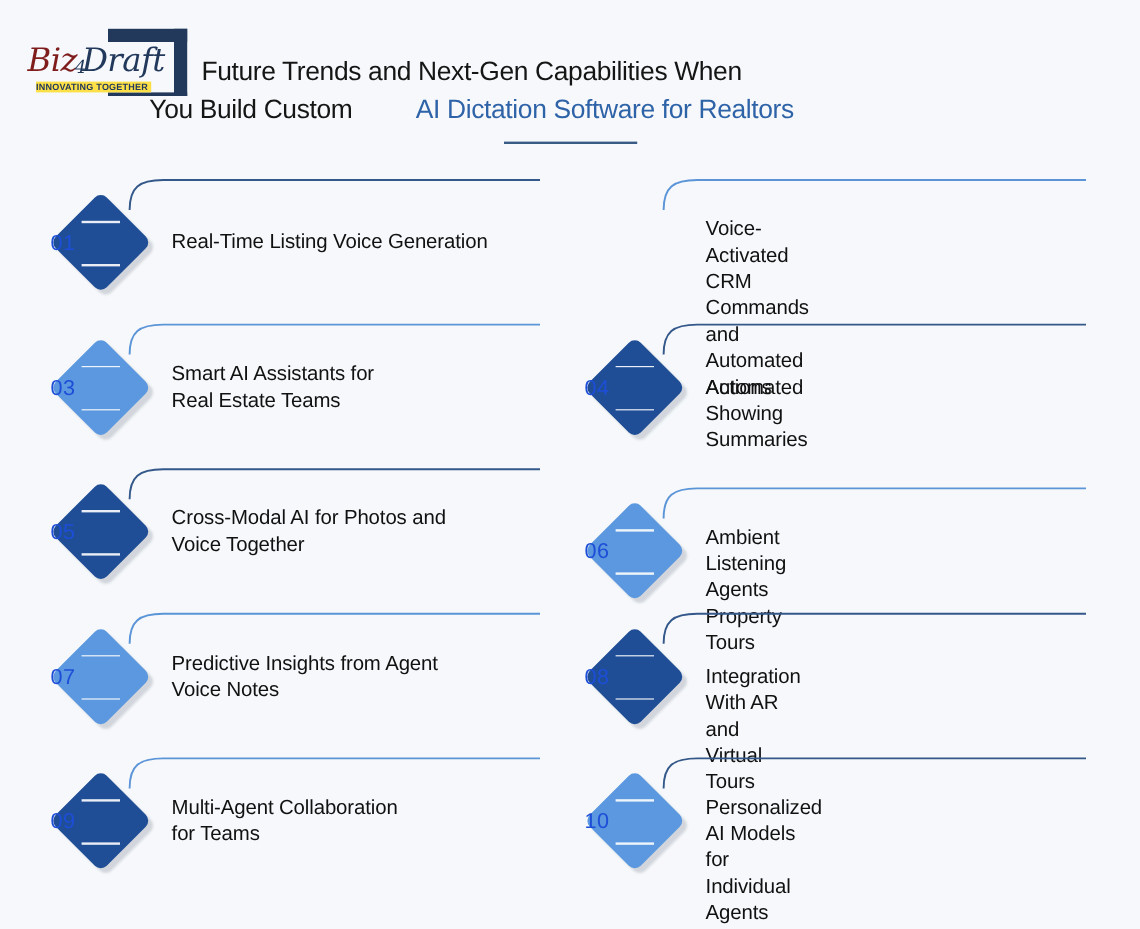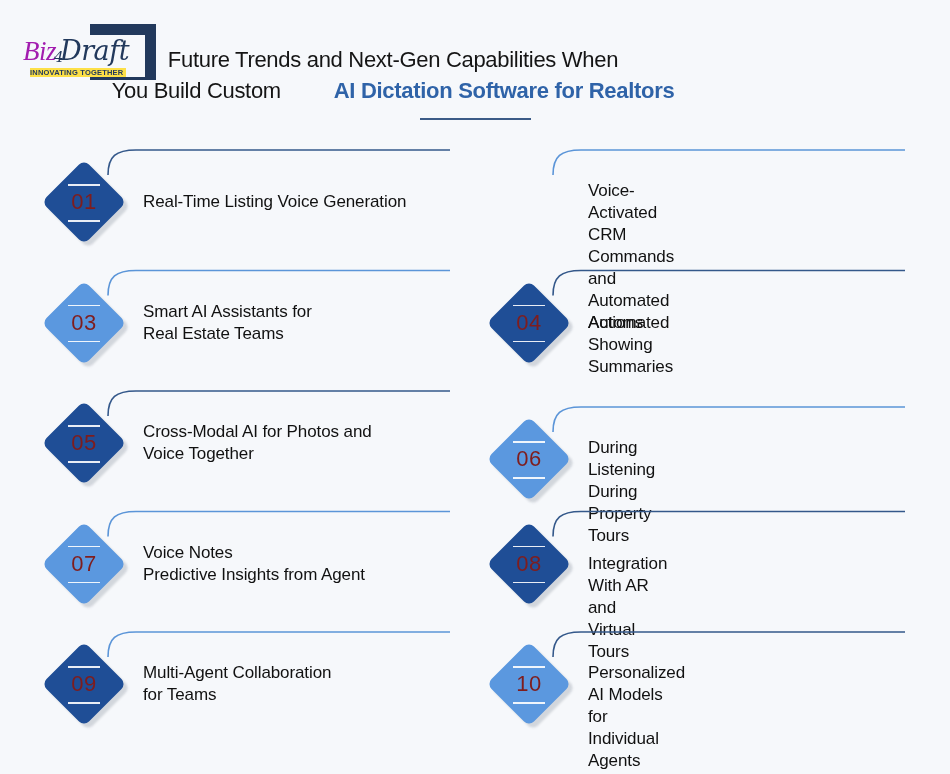--- a/index.html
+++ b/index.html
@@ -17,53 +17,53 @@
     }
     .logo-frame::before {
       content: ""; position: absolute; left: -2px; bottom: -3px; width: 10px; height: 3px; background: transparent;
     }
     .logo-wordmark {
       position: absolute; left: 3px; top: 14px;
       font-family: "DejaVu Serif", "Liberation Serif", serif; font-style: italic;
       font-size: 27px; line-height: 30px; letter-spacing: -0.5px; white-space: nowrap;
       background: #f6f8fb; padding-right: 2px;
     }
-    .logo-biz { color: #a21caf; font-family: Liberation Serif, serif; }
+    .logo-biz { color: #7f1d1d; }
     .logo-four { color: #22395c; font-size: 15px; vertical-align: -2px; margin: 0 -3px 0 -2px; }
     .logo-group { color: #22395c; }
     .logo-tagline {
       position: absolute; left: 10px; top: 46px; font-size: 7.5px; letter-spacing: 0.2px;
       color: #22395c; font-weight: bold; white-space: nowrap; background: #fde047; padding-right: 3px;
     }
 
     .title {
       position: absolute; left: 0; top: 44px; width: 786px; text-align: center;
       font-size: 22px; line-height: 31px; color: #151515; letter-spacing: -0.3px;
     }
-    .title .accent { color: #2f63a8; font-weight: bold; margin-left: 47px; }
+    .title .accent { color: #2f63a8; font-weight: normal; margin-left: 47px; }
     .title-rule { position: absolute; left: 420px; top: 118px; width: 111px; height: 2px; background: #3b5b87; }
 
     .item { position: absolute; width: 420px; height: 110px; }
     .connector { position: absolute; left: 0; top: 0; overflow: visible; }
     .diamond-wrap { position: absolute; width: 84px; height: 84px; }
     .diamond-shadow {
       position: absolute; left: 16px; top: 16px; width: 60px; height: 60px;
       background: #d2d6dc; transform: rotate(45deg); border-radius: 7px;
       filter: blur(1px);
     }
     .diamond {
       position: absolute; left: 12px; top: 12px; width: 60px; height: 60px;
       transform: rotate(45deg); border-radius: 7px;
     }
     .diamond.dark { background: #1f4e96; }
     .diamond.light { background: #5b98df; }
     .num-rule { position: absolute; left: 26px; width: 32px; height: 1.5px; background: #ffffff; opacity: 0.9; }
     .num {
-      position: absolute; left: 0; top: 28px; width: 84px; text-align: center;
-      color: #7f1d1d; font-size: 22px; line-height: 28px; letter-spacing: 0.5px;
+      position: absolute; left: 0; top: 28px; width: 84px; text-align: left;
+      color: #1d4ed8; font-size: 18px; line-height: 28px; letter-spacing: 0.5px;
     }
     .label {
       position: absolute; font-size: 17px; line-height: 22px; color: #111111; font-weight: 500;
       letter-spacing: -0.1px;
     }
   </style>
 </head>
 <body>
 
 <div class="logo">
@@ -155,38 +155,38 @@
         <path d="M 553 416 C 553 397, 561 391, 581 391 L 905 391" fill="none" stroke="#5b95d8" stroke-width="1.6"></path>
       </svg>
       <div class="diamond-wrap" style="left:487px;top:401px">
         <div class="diamond-shadow"></div>
         <div class="diamond light"></div>
         <div class="num-rule" style="top:24px"></div>
         <div class="num">06</div>
         <div class="num-rule" style="top:60px"></div>
       </div>
       <div class="label" style="left:588px;top:421px">
-        <div>During Listening During Property</div>
+        <div>Ambient Listening Agents Property</div>
         <div>Tours</div>
       </div>
     </div>
     <div class="item" style="left: 0px; top: 0px;">
       <svg class="connector" width="950" height="774">
         <path d="M 108 536.5 C 108 517.5, 116 511.5, 136 511.5 L 450 511.5" fill="none" stroke="#5b95d8" stroke-width="1.6"></path>
       </svg>
       <div class="diamond-wrap" style="left:42px;top:521.5px">
         <div class="diamond-shadow"></div>
         <div class="diamond light"></div>
         <div class="num-rule" style="top:24px"></div>
         <div class="num">07</div>
         <div class="num-rule" style="top:60px"></div>
       </div>
       <div class="label" style="left:143px;top:541.5px">
+        <div>Predictive Insights from Agent</div>
         <div>Voice Notes</div>
-        <div>Predictive Insights from Agent</div>
       </div>
     </div>
     <div class="item" style="left: 0px; top: 0px;">
       <svg class="connector" width="950" height="774">
         <path d="M 553 536.5 C 553 517.5, 561 511.5, 581 511.5 L 905 511.5" fill="none" stroke="#34588a" stroke-width="1.6"></path>
       </svg>
       <div class="diamond-wrap" style="left:487px;top:521.5px">
         <div class="diamond-shadow"></div>
         <div class="diamond dark"></div>
         <div class="num-rule" style="top:24px"></div>

